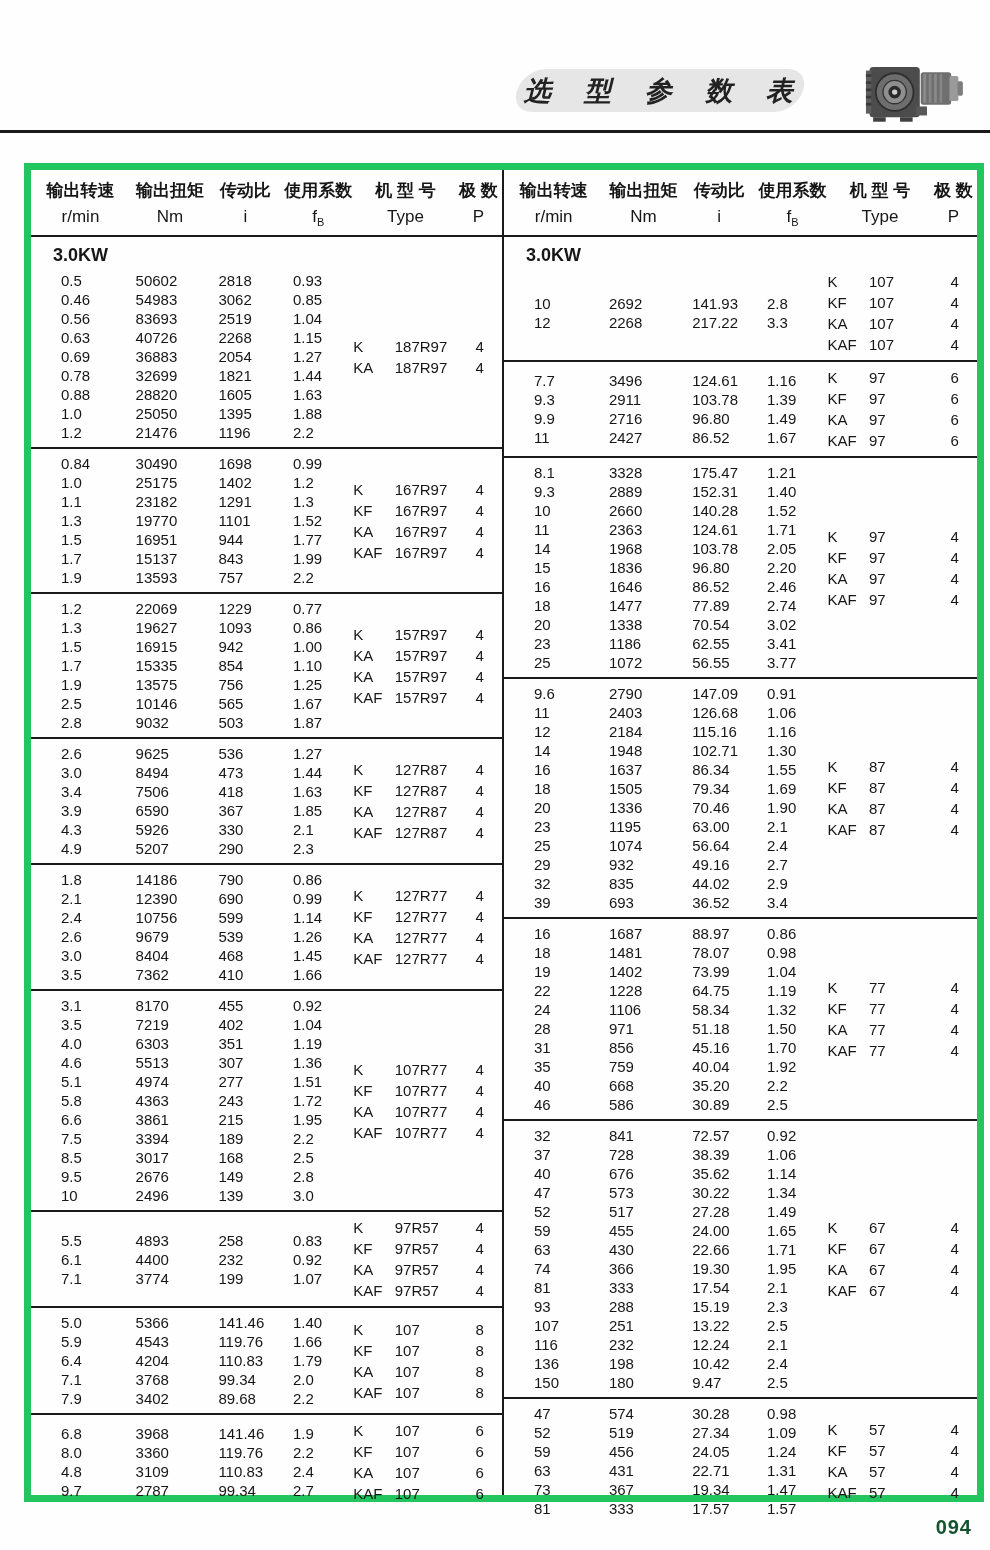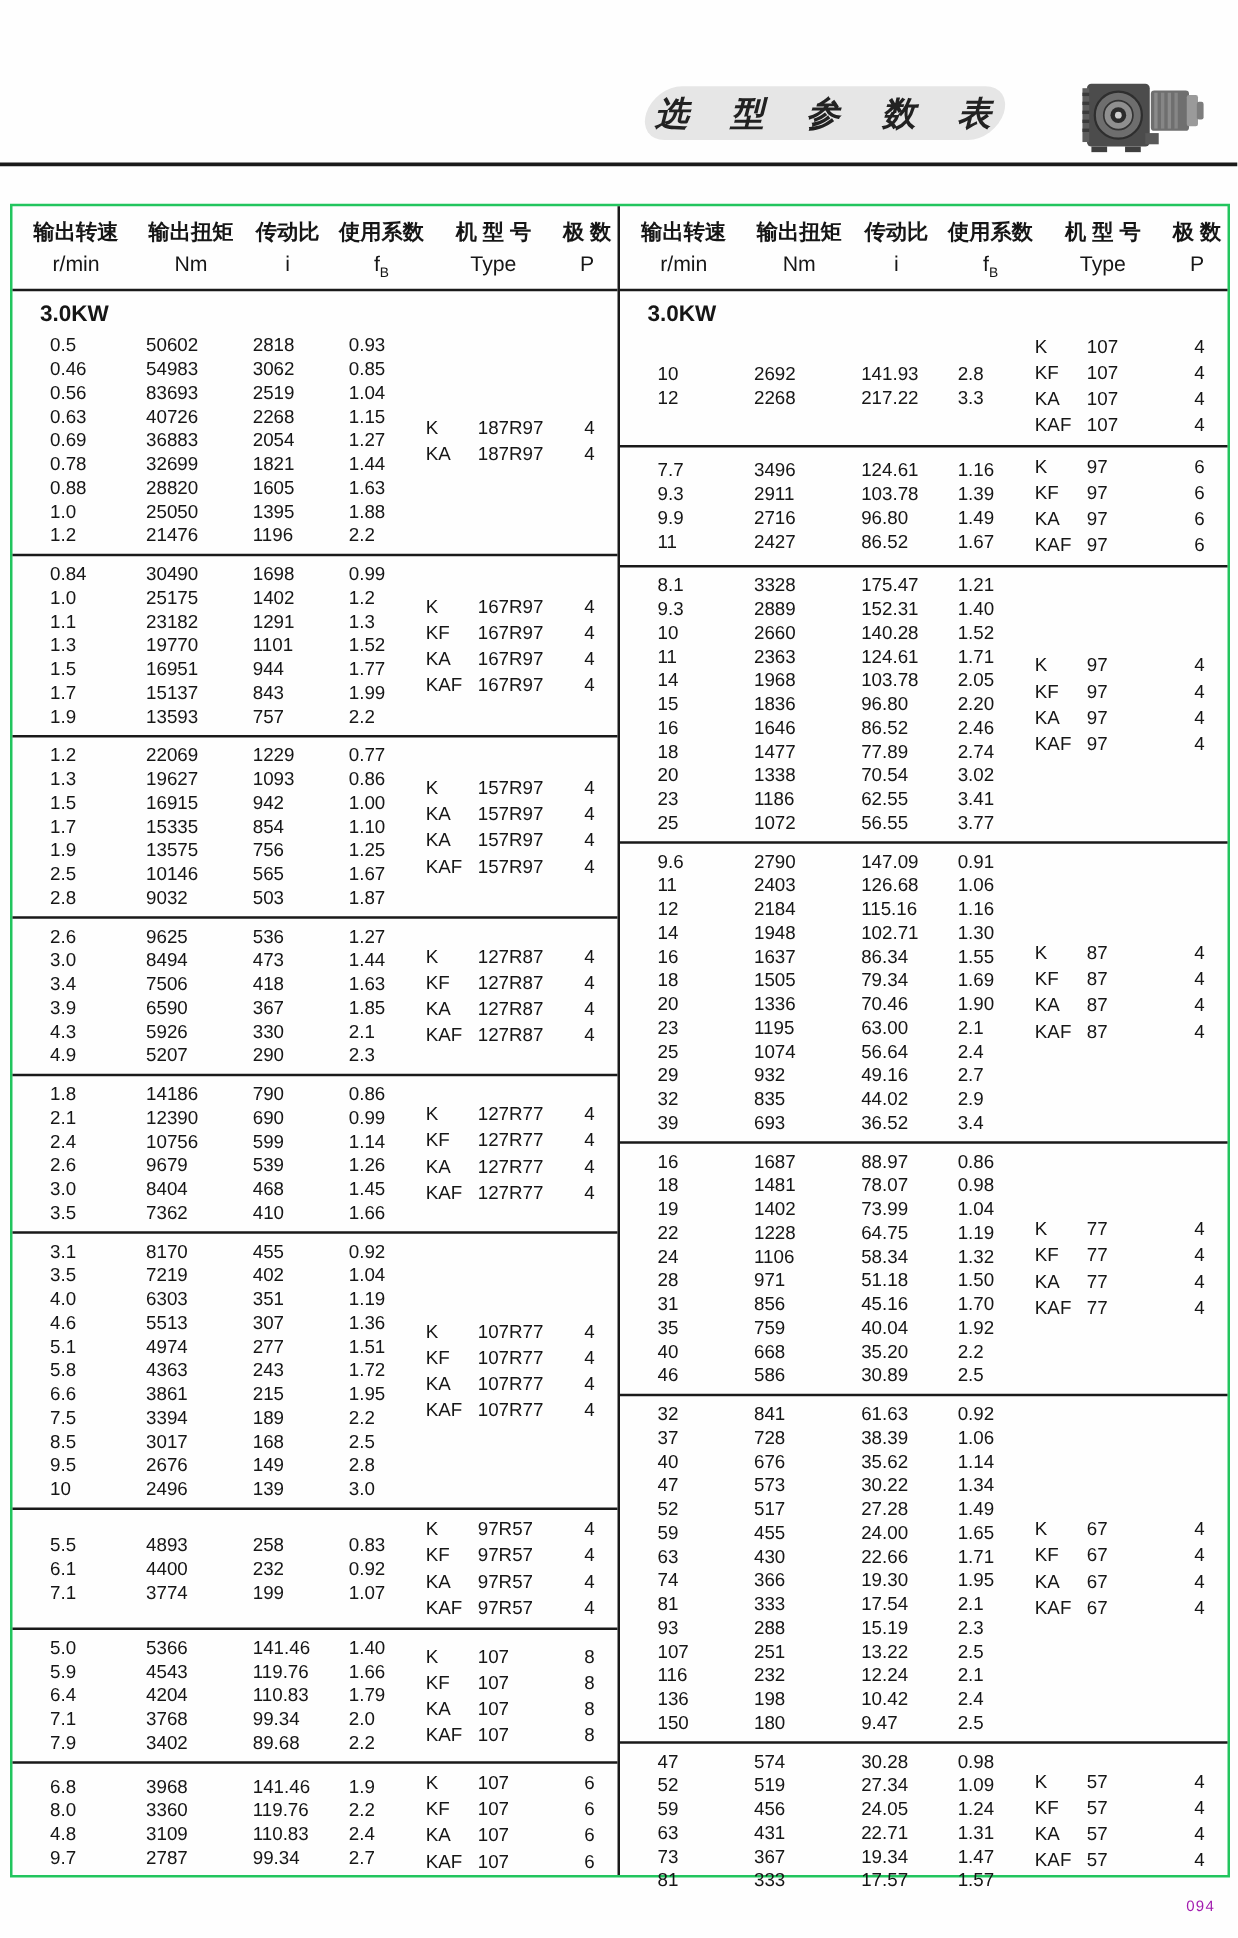--- a/index.html
+++ b/index.html
@@ -22,22 +22,22 @@
   }
   .title-text {
     transform: skewX(18deg); font-style: italic;
     font-size: 27px; font-weight: bold; letter-spacing: 13px;
     color: #222; white-space: nowrap; padding-left: 10px;
   }
   .gear-img { position: absolute; right: 16px; top: 58px; width: 112px; height: 70px; }
 
   
   .table-wrap {
-    display: flex; margin: 30px 6px 0 8px;
-    border: 2px solid #22c55e; flex: 1 1 auto; min-height: 0;
+    display: flex; margin: 30px 6px 0 24px;
+    border: 7px solid #22c55e; flex: 1 1 auto; min-height: 0;
   }
   .half { width: 50%; display: flex; flex-direction: column; }
   .half.left-half { border-right: 2px solid #1a1a1a; }
 
   .thead {
     display: grid; grid-template-columns: 21% 17% 15% 16% 21% 10%;
     padding: 9px 0 7px; border-bottom: 2px solid #1a1a1a; text-align: center;
     flex: 0 0 auto;
   }
   .th .cn { display: block; font-size: 17px; font-weight: bold; letter-spacing: 0px; white-space: nowrap; }
@@ -57,21 +57,21 @@
   .row { display: grid; grid-template-columns: 27% 30% 27% 16%; }
   .row span { font-size: 15px; line-height: 19px; text-align: left; white-space: nowrap; }
 
   .types { width: 35%; padding-left: 16px; }
   .type-row { display: grid; grid-template-columns: 2.6em 1fr 2.8em; }
   .type-row span { font-size: 15px; line-height: 21px; white-space: nowrap; }
   .type-poles { text-align: center; }
 
   
   .doc-footer { flex: 0 0 auto; height: 48px; text-align: right; padding: 14px 18px 0 0; }
-  .page-num { font-size: 12px; letter-spacing: 1px; color: #a21caf; }
+  .page-num { font-size: 20px; letter-spacing: 1px; color: #14532d; font-weight: bold; }
 </style>
 </head>
 <body>
 
 <div class="page">
 
   <header class="doc-header">
     <div class="title-banner" style="background: rgb(230, 230, 230);">
       <span class="title-text">选 型 参 数 表</span>
     </div>
@@ -1097,21 +1097,21 @@
                 <span class="type-model">77</span>
                 <span class="type-poles">4</span>
               </div>
             </div>
           </div>
           <div class="block">
             <div class="data-rows">
               <div class="row">
                 <span>32</span>
                 <span>841</span>
-                <span>61.63</span>
+                <span>72.57</span>
                 <span>0.92</span>
               </div>
               <div class="row">
                 <span>37</span>
                 <span>728</span>
                 <span>38.39</span>
                 <span>1.06</span>
               </div>
               <div class="row">
                 <span>40</span>

